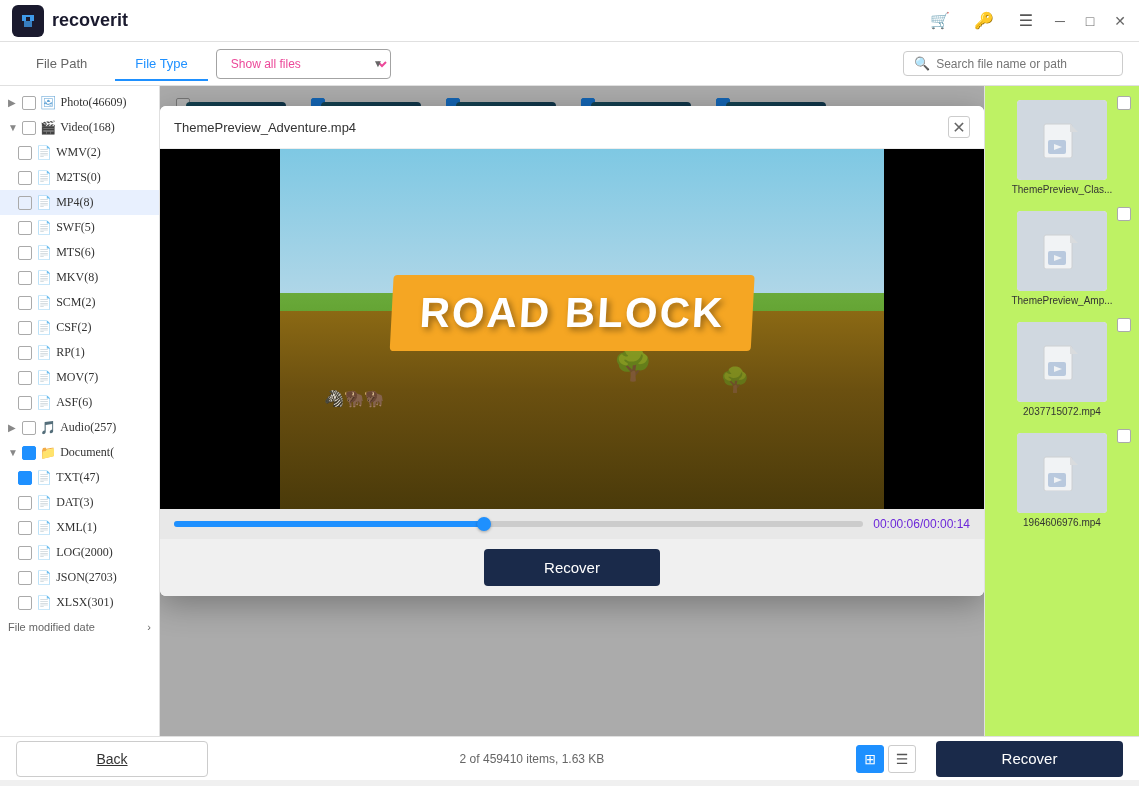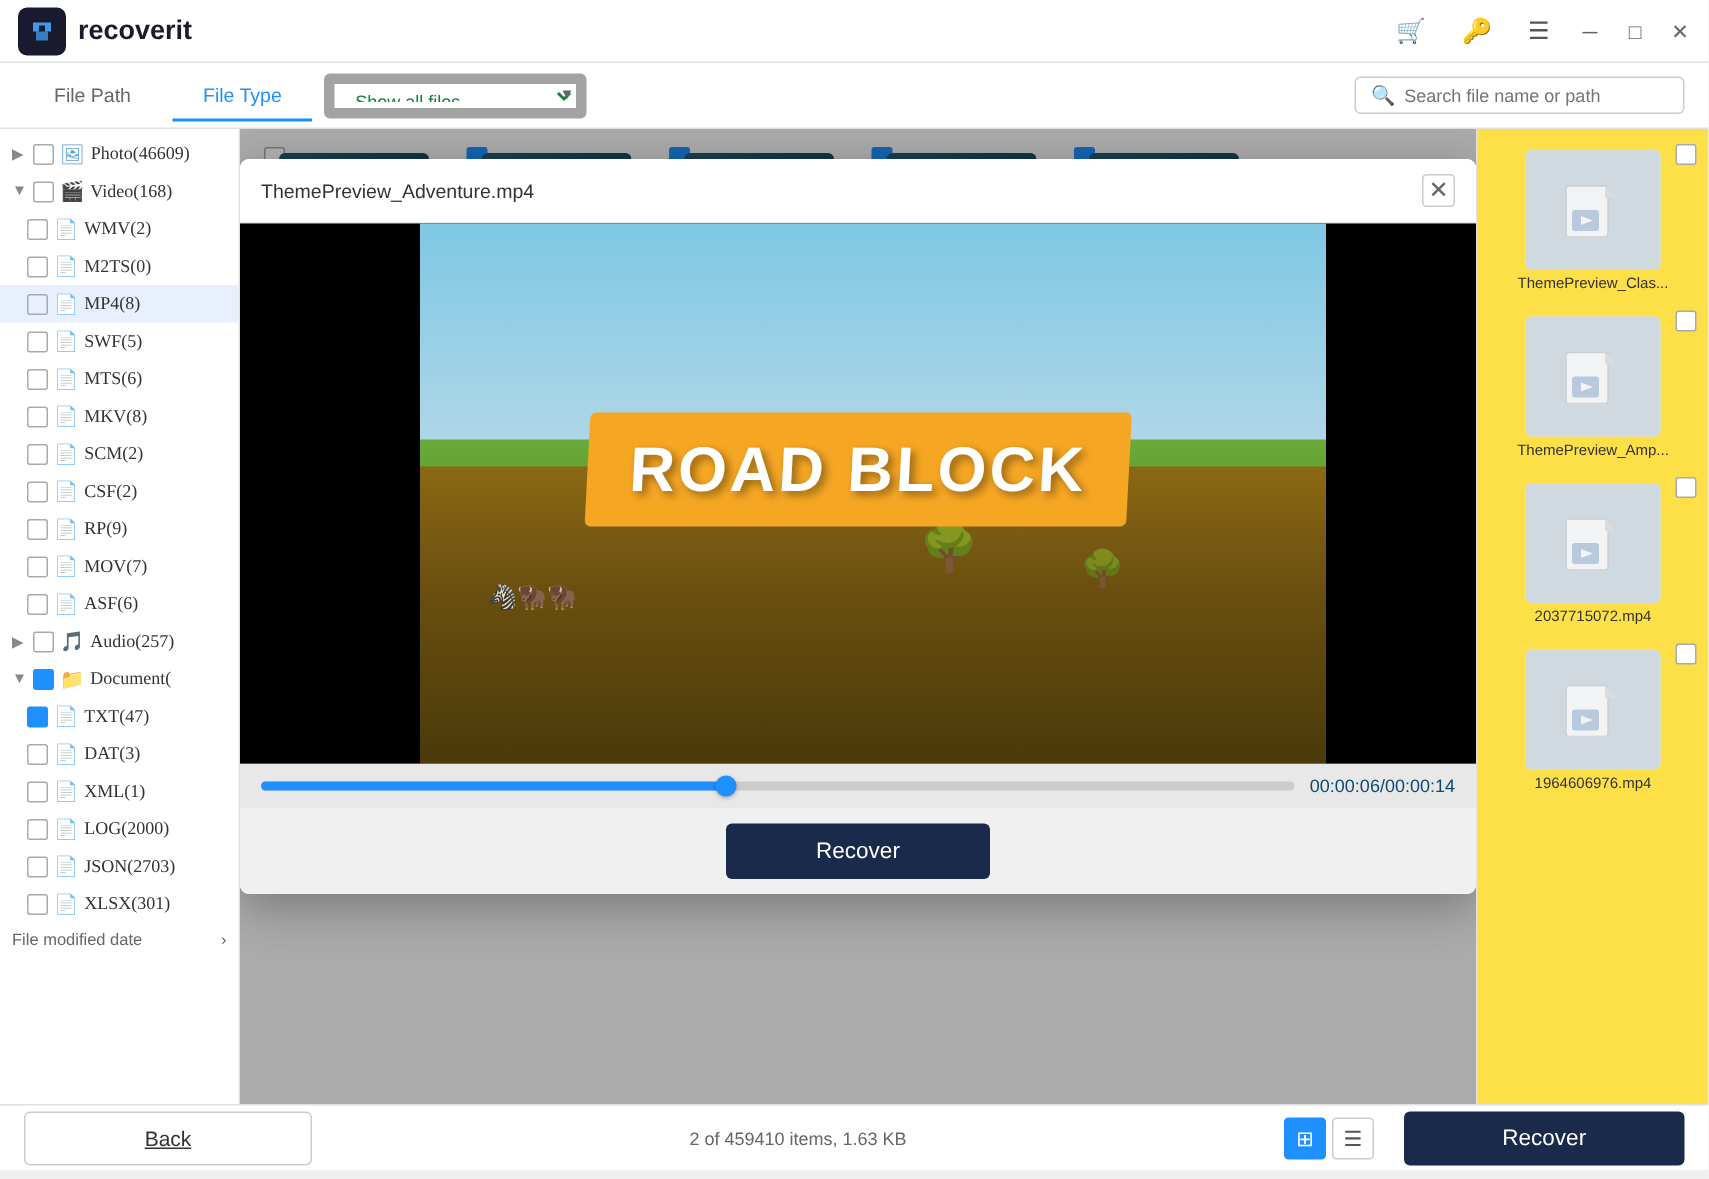--- a/index.html
+++ b/index.html
@@ -192,21 +192,21 @@
       margin-top: 4px;
       max-width: 110px;
       overflow: hidden;
       text-overflow: ellipsis;
       white-space: nowrap;
     }
 
     
     .right-panel {
       width: 155px;
-      background: #fde047;
+      background: #bef264;
       border-left: 1px solid #e0e0e0;
       overflow-y: auto;
       padding: 6px 0;
     }
     .right-item {
       display: flex;
       flex-direction: column;
       align-items: center;
       padding: 8px 4px;
       position: relative;
@@ -429,21 +429,21 @@
       top: 50%;
       left: 45%;
       transform: translate(-50%, -50%);
       width: 14px; height: 14px;
       background: #1e90ff;
       border-radius: 50%;
       box-shadow: 0 1px 3px rgba(0,0,0,0.3);
     }
     .time-display {
       font-size: 12px;
-      color: #0c4a6e;
+      color: #6d28d9;
       white-space: nowrap;
     }
     .modal-recover-row {
       background: #f0f0f0;
       padding: 10px;
       display: flex;
       justify-content: center;
     }
     .modal-recover-btn {
       background: #1a2a4a;
@@ -482,21 +482,21 @@
     <span class="window-btn">─</span>
     <span class="window-btn">□</span>
     <span class="window-btn">✕</span>
   </div>
 </div>
 
 <div style="background:#fff; height:44px; display:flex; align-items:center; padding:0 16px; border-bottom:1px solid #e0e0e0; gap:8px;">
   <div class="tab">File Path</div>
   <div class="tab active">File Type</div>
   <div style="position:relative; display:flex; align-items:center;">
-    <select style="border:7px solid #a3a3a3; border-radius:4px; padding:4px 28px 4px 10px; font-size:12px; color:#15803d; background:#fff; width:175px; height:30px;">
+    <select style="border:1px solid #a3a3a3; border-radius:4px; padding:4px 28px 4px 10px; font-size:12px; color:#ec4899; background:#fff; width:175px; height:30px;">
       <option>Show all files</option>
       <option>Photos</option>
       <option>Videos</option>
       <option>Audio</option>
       <option>Documents</option>
     </select>
     <span style="position:absolute; right:8px; pointer-events:none; color:#666; font-size:10px;">▼</span>
   </div>
   <div class="search-bar">
     <span style="color:#aaa; font-size:13px;">🔍</span>
@@ -557,21 +557,21 @@
       <span class="label">SCM(2)</span>
     </div>
     <div class="sidebar-item indent1">
       <span class="checkbox"></span>
       <span class="folder-icon">📄</span>
       <span class="label">CSF(2)</span>
     </div>
     <div class="sidebar-item indent1">
       <span class="checkbox"></span>
       <span class="folder-icon">📄</span>
-      <span class="label">RP(9)</span>
+      <span class="label">RP(1)</span>
     </div>
     <div class="sidebar-item indent1">
       <span class="checkbox"></span>
       <span class="folder-icon">📄</span>
       <span class="label">MOV(7)</span>
     </div>
     <div class="sidebar-item indent1">
       <span class="checkbox"></span>
       <span class="folder-icon">📄</span>
       <span class="label">ASF(6)</span>

